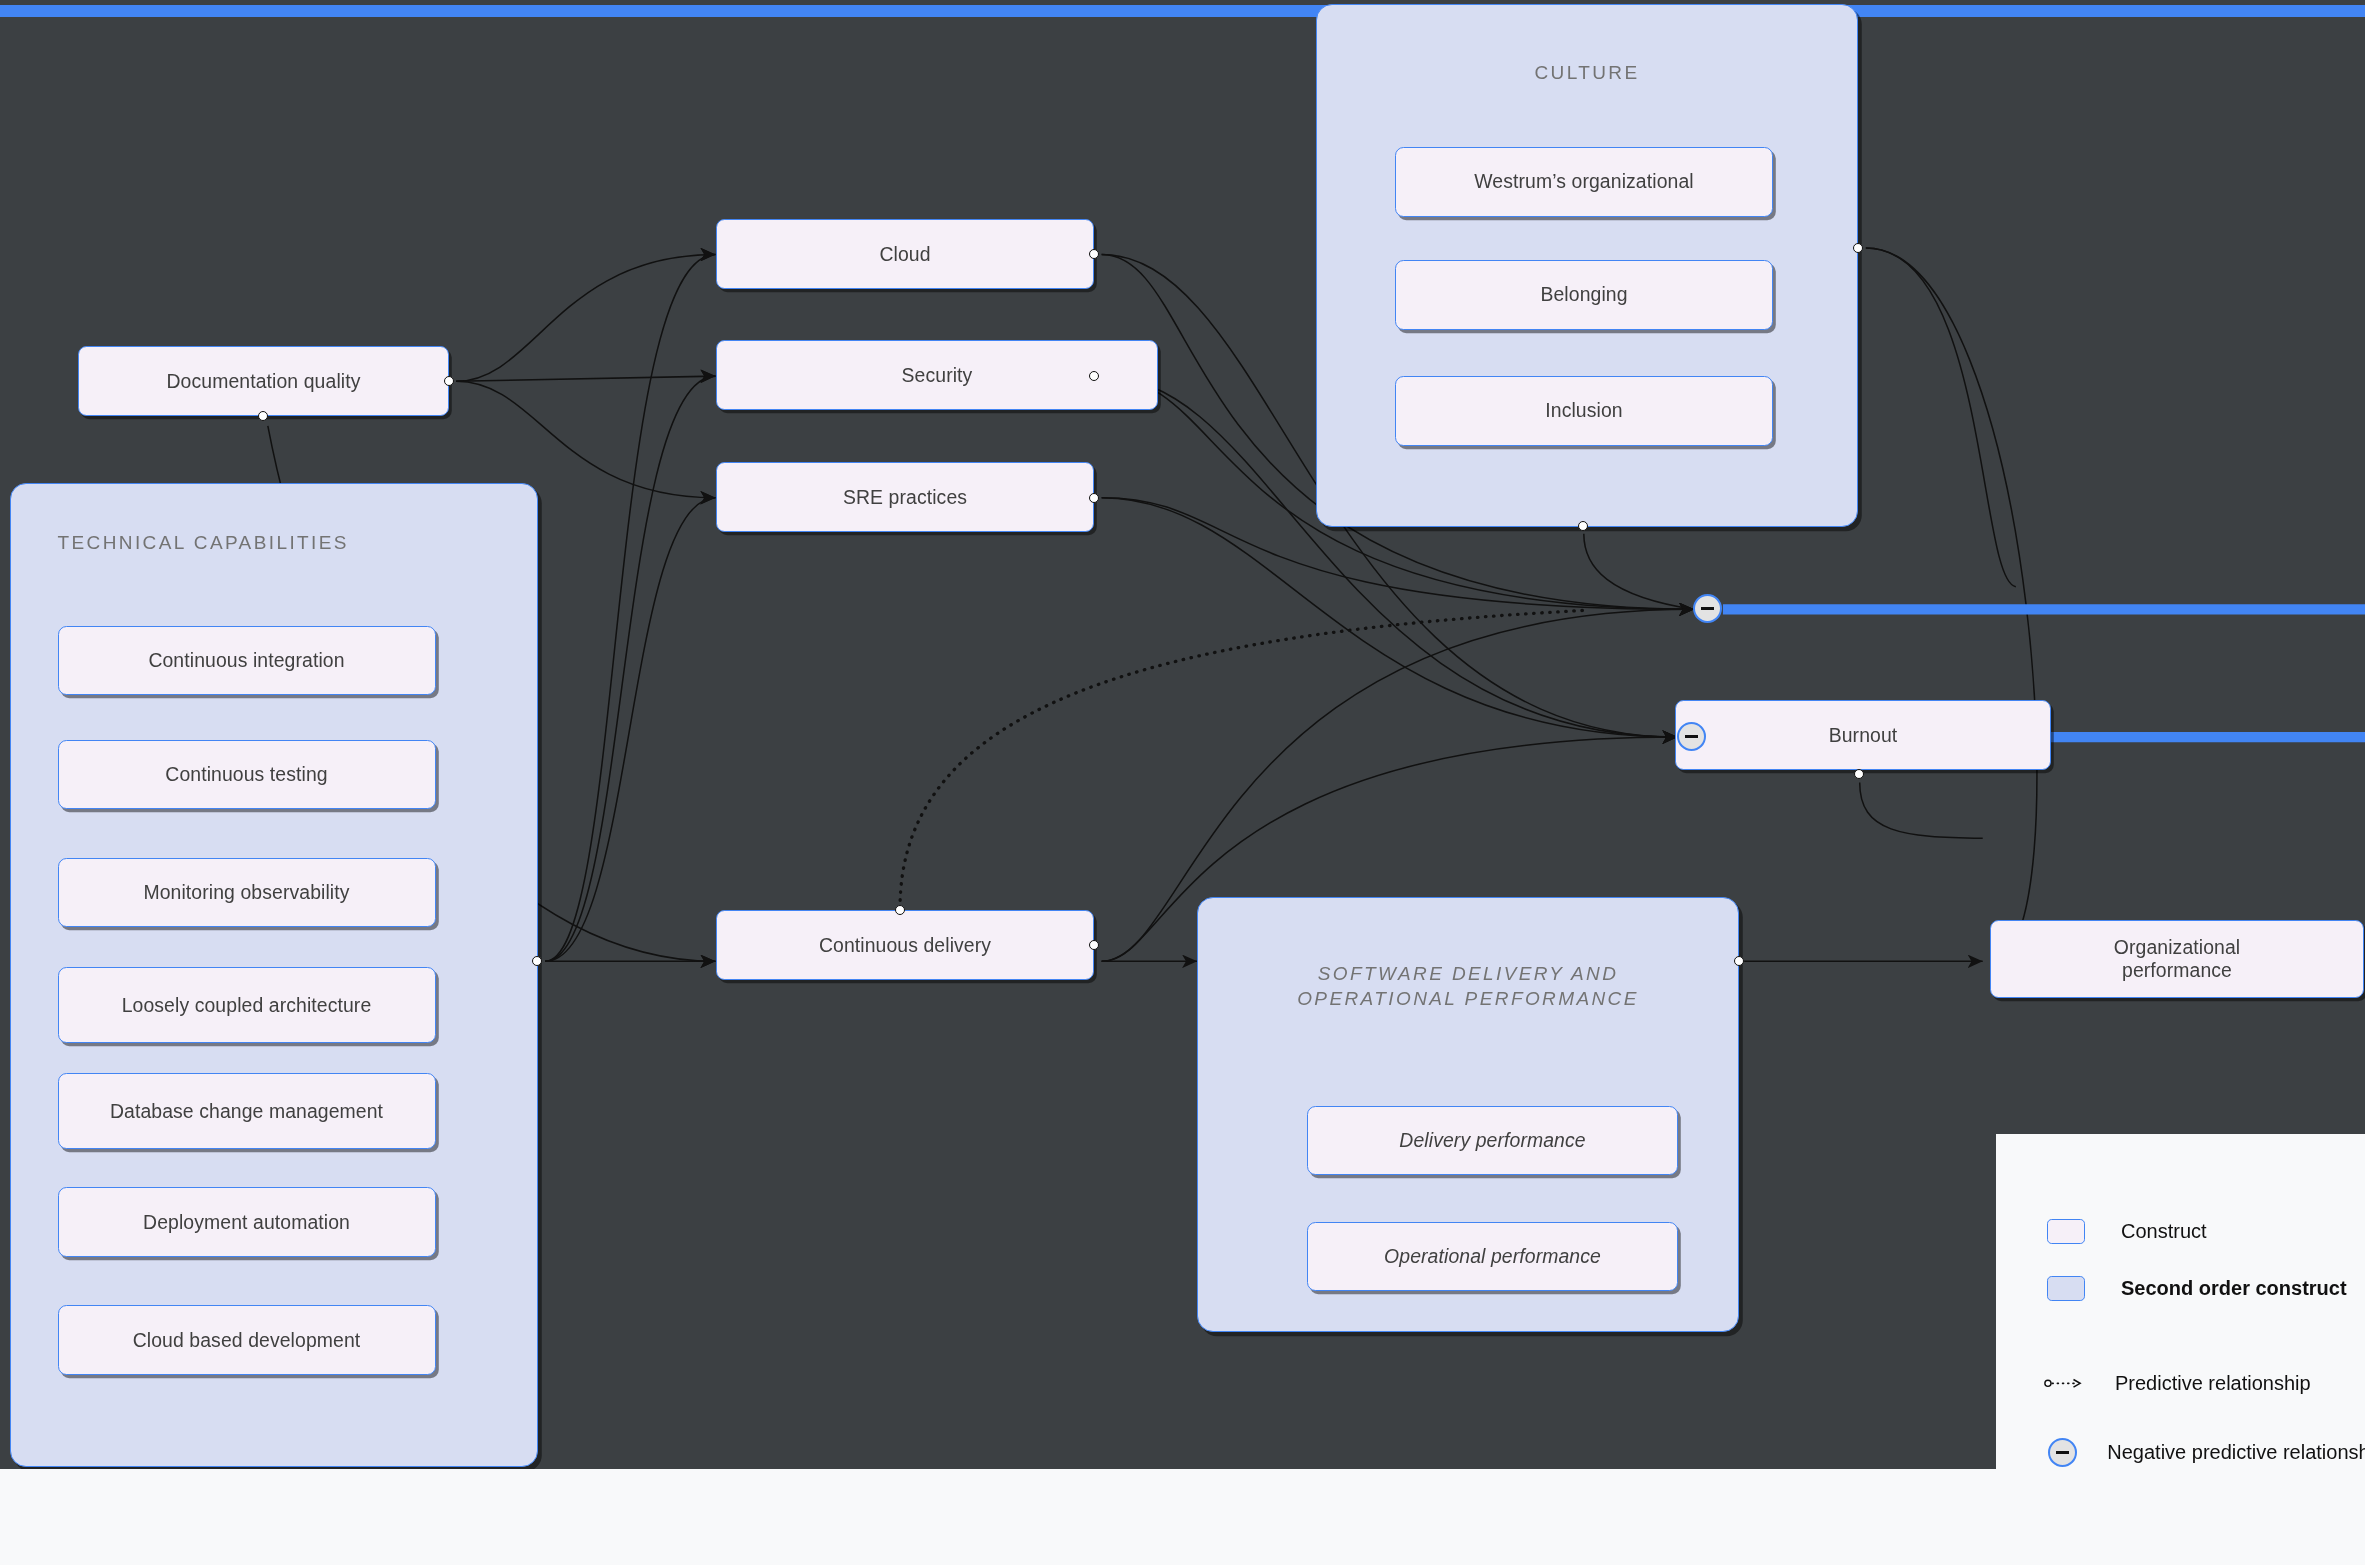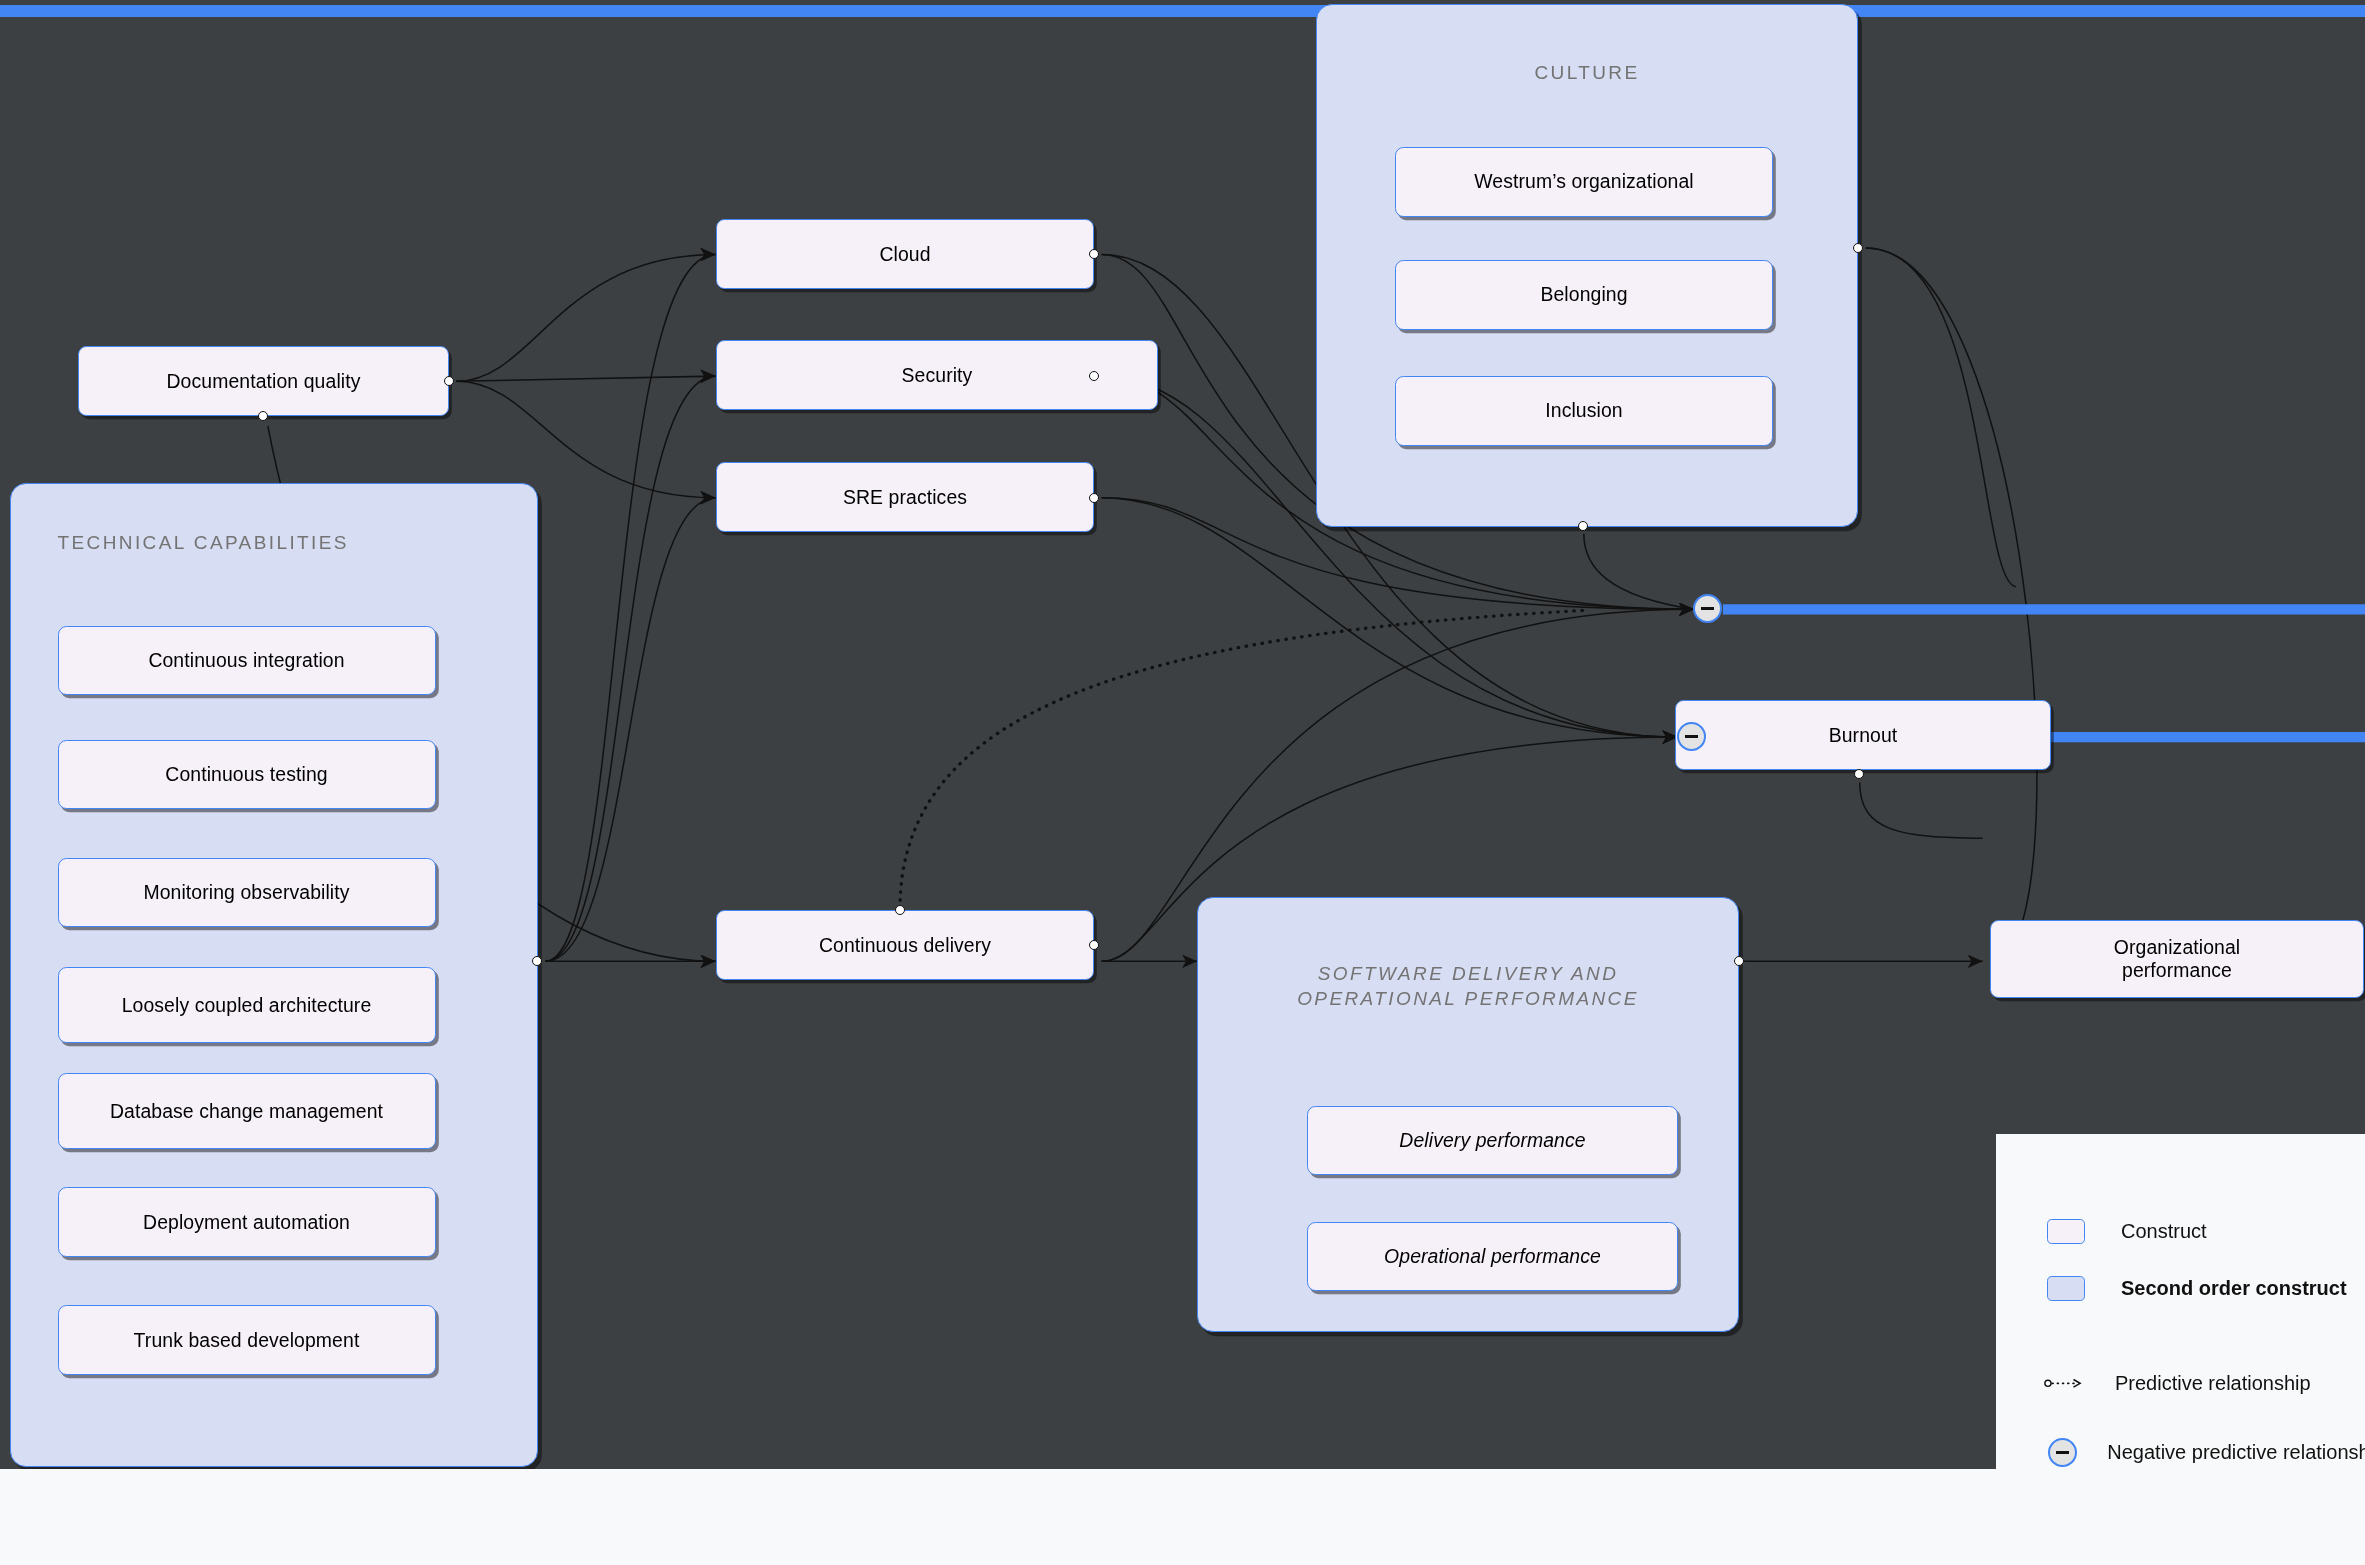--- a/index.html
+++ b/index.html
@@ -24,21 +24,21 @@
   
   .node{
     position:absolute;
     box-sizing:border-box;
     background:#f6f0f8;
     border:1.4px solid #4285f4;
     border-radius:8.5px;
     box-shadow:2.8px 3.3px 0 rgba(0,0,0,.45);
     display:flex;align-items:center;justify-content:center;
     text-align:center;
-    color:#000000;
+    color:#404040;
     font-size:19.4px;
     line-height:1.18;
     padding:1.9px 5.7px;
     letter-spacing:0.1px;
   }
   .group{
     position:absolute;
     box-sizing:border-box;
     background:#d7ddf2;
     border:1.4px solid #4285f4;
@@ -155,21 +155,21 @@
 
   <div class="group" style="left:9.5px;top:483px;width:528px;height:984px;">
     <div class="group-title left" style="top:47px;left:47px;right:19px;">TECHNICAL CAPABILITIES</div>
 
     <div class="node" style="left:47px;top:142px;width:378px;height:69px;">Continuous integration</div>
     <div class="node" style="left:47px;top:374px;width:378px;height:69px;">Monitoring observability</div>
     <div class="node" style="left:47px;top:256px;width:378px;height:69px;">Continuous testing</div>
     <div class="node" style="left:47px;top:483px;width:378px;height:76px;">Loosely coupled architecture</div>
     <div class="node" style="left:47px;top:589px;width:378px;height:76px;">Database change management</div>
     <div class="node" style="left:47px;top:703px;width:378px;height:70px;">Deployment automation</div>
-    <div class="node" style="left:47px;top:821px;width:378px;height:70px;">Trunk based development</div>
+    <div class="node" style="left:47px;top:821px;width:378px;height:70px;">Cloud based development</div>
   </div>
   <div class="port" style="left:532px;top:956px;"></div>
 
   <div class="group" style="left:1316px;top:3.8px;width:542px;height:523px;">
     <div class="group-title" style="top:56px;">CULTURE</div>
 
     <div class="node" style="left:78px;top:142px;width:378px;height:70px;">Westrum’s organizational</div>
     <div class="node" style="left:78px;top:255px;width:378px;height:70px;">Belonging</div>
     <div class="node" style="left:78px;top:371px;width:378px;height:70px;">Inclusion</div>
   </div>

